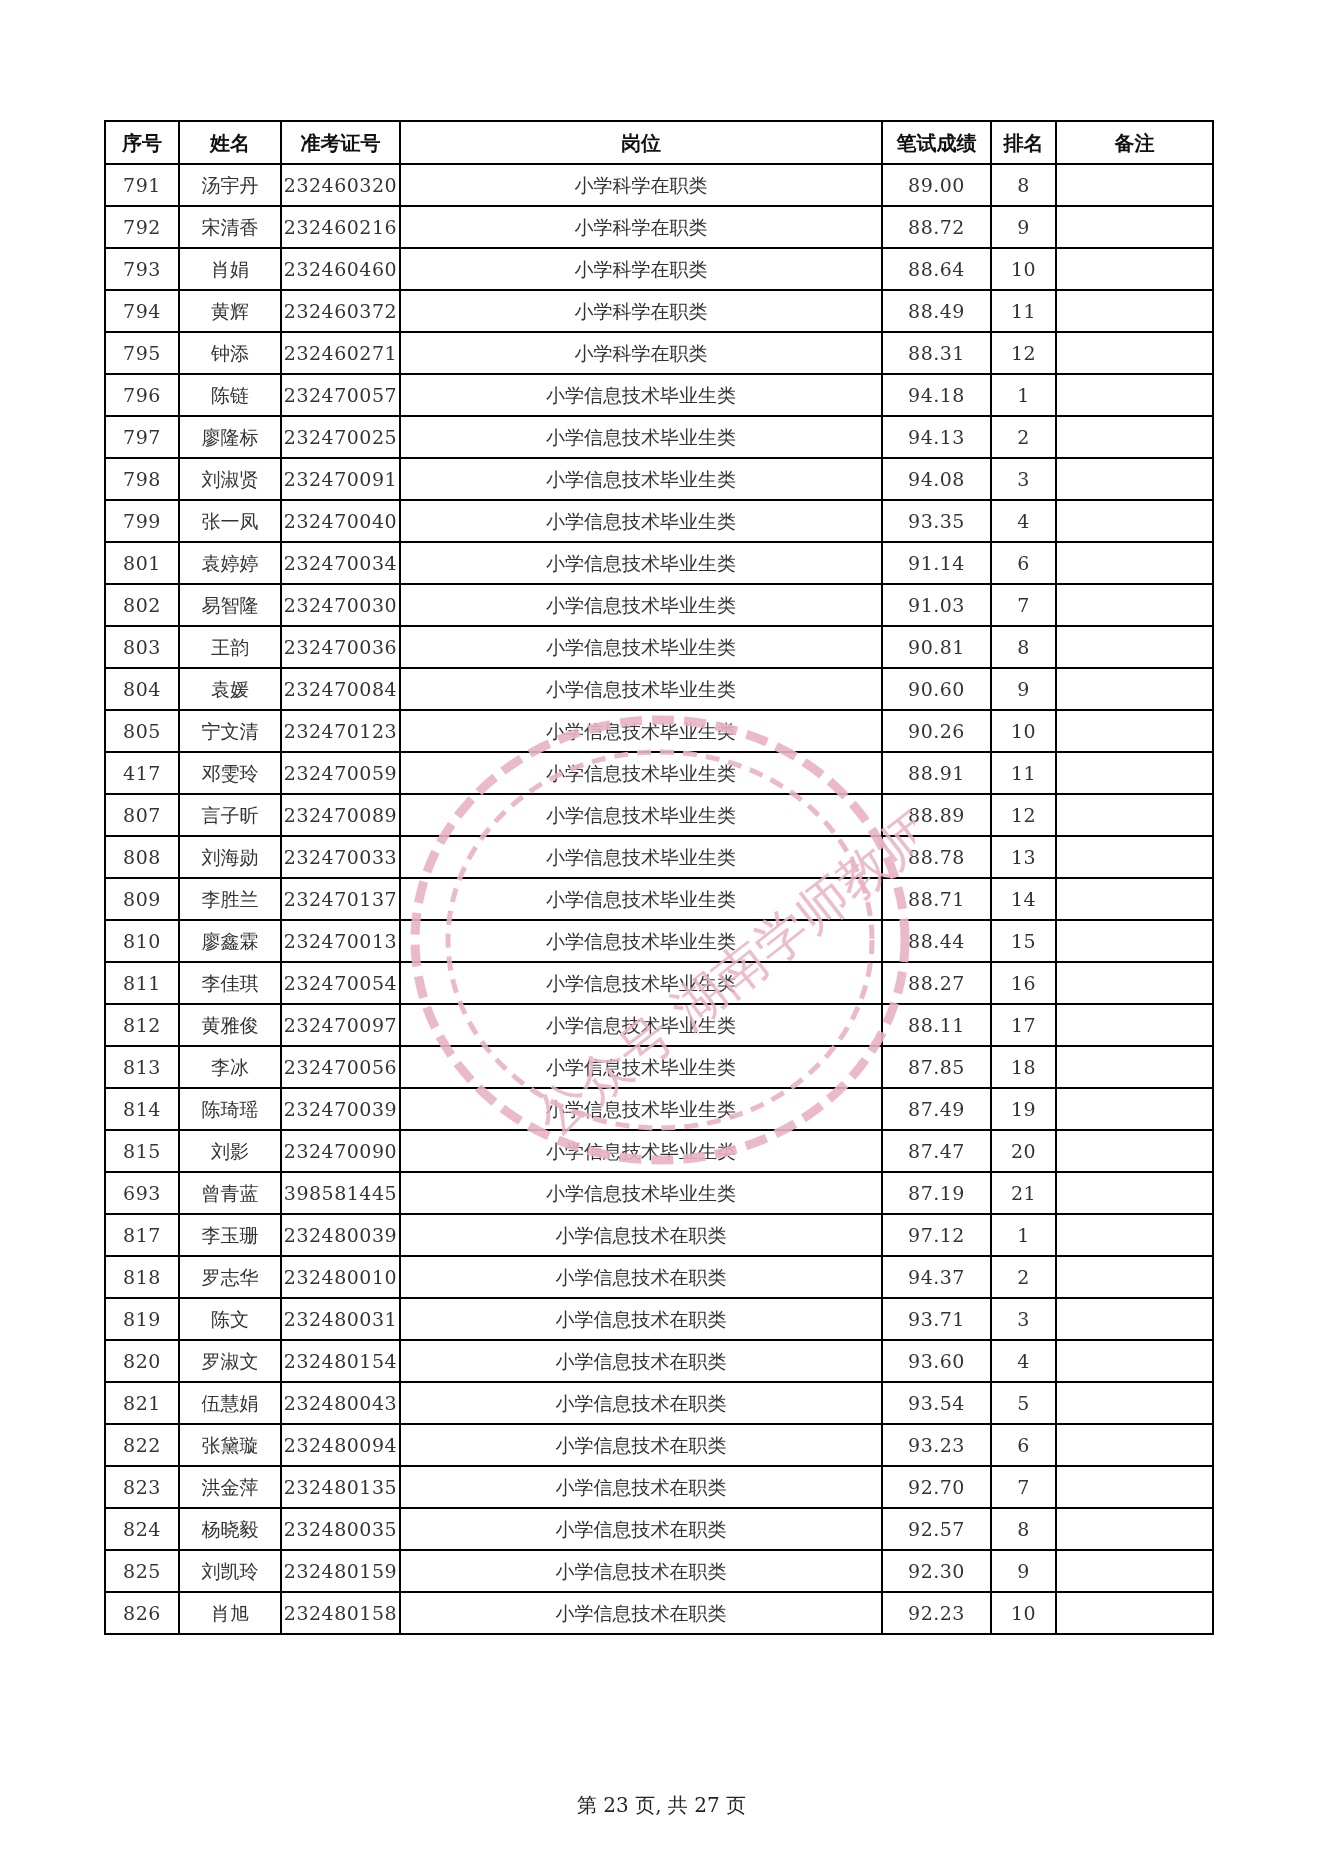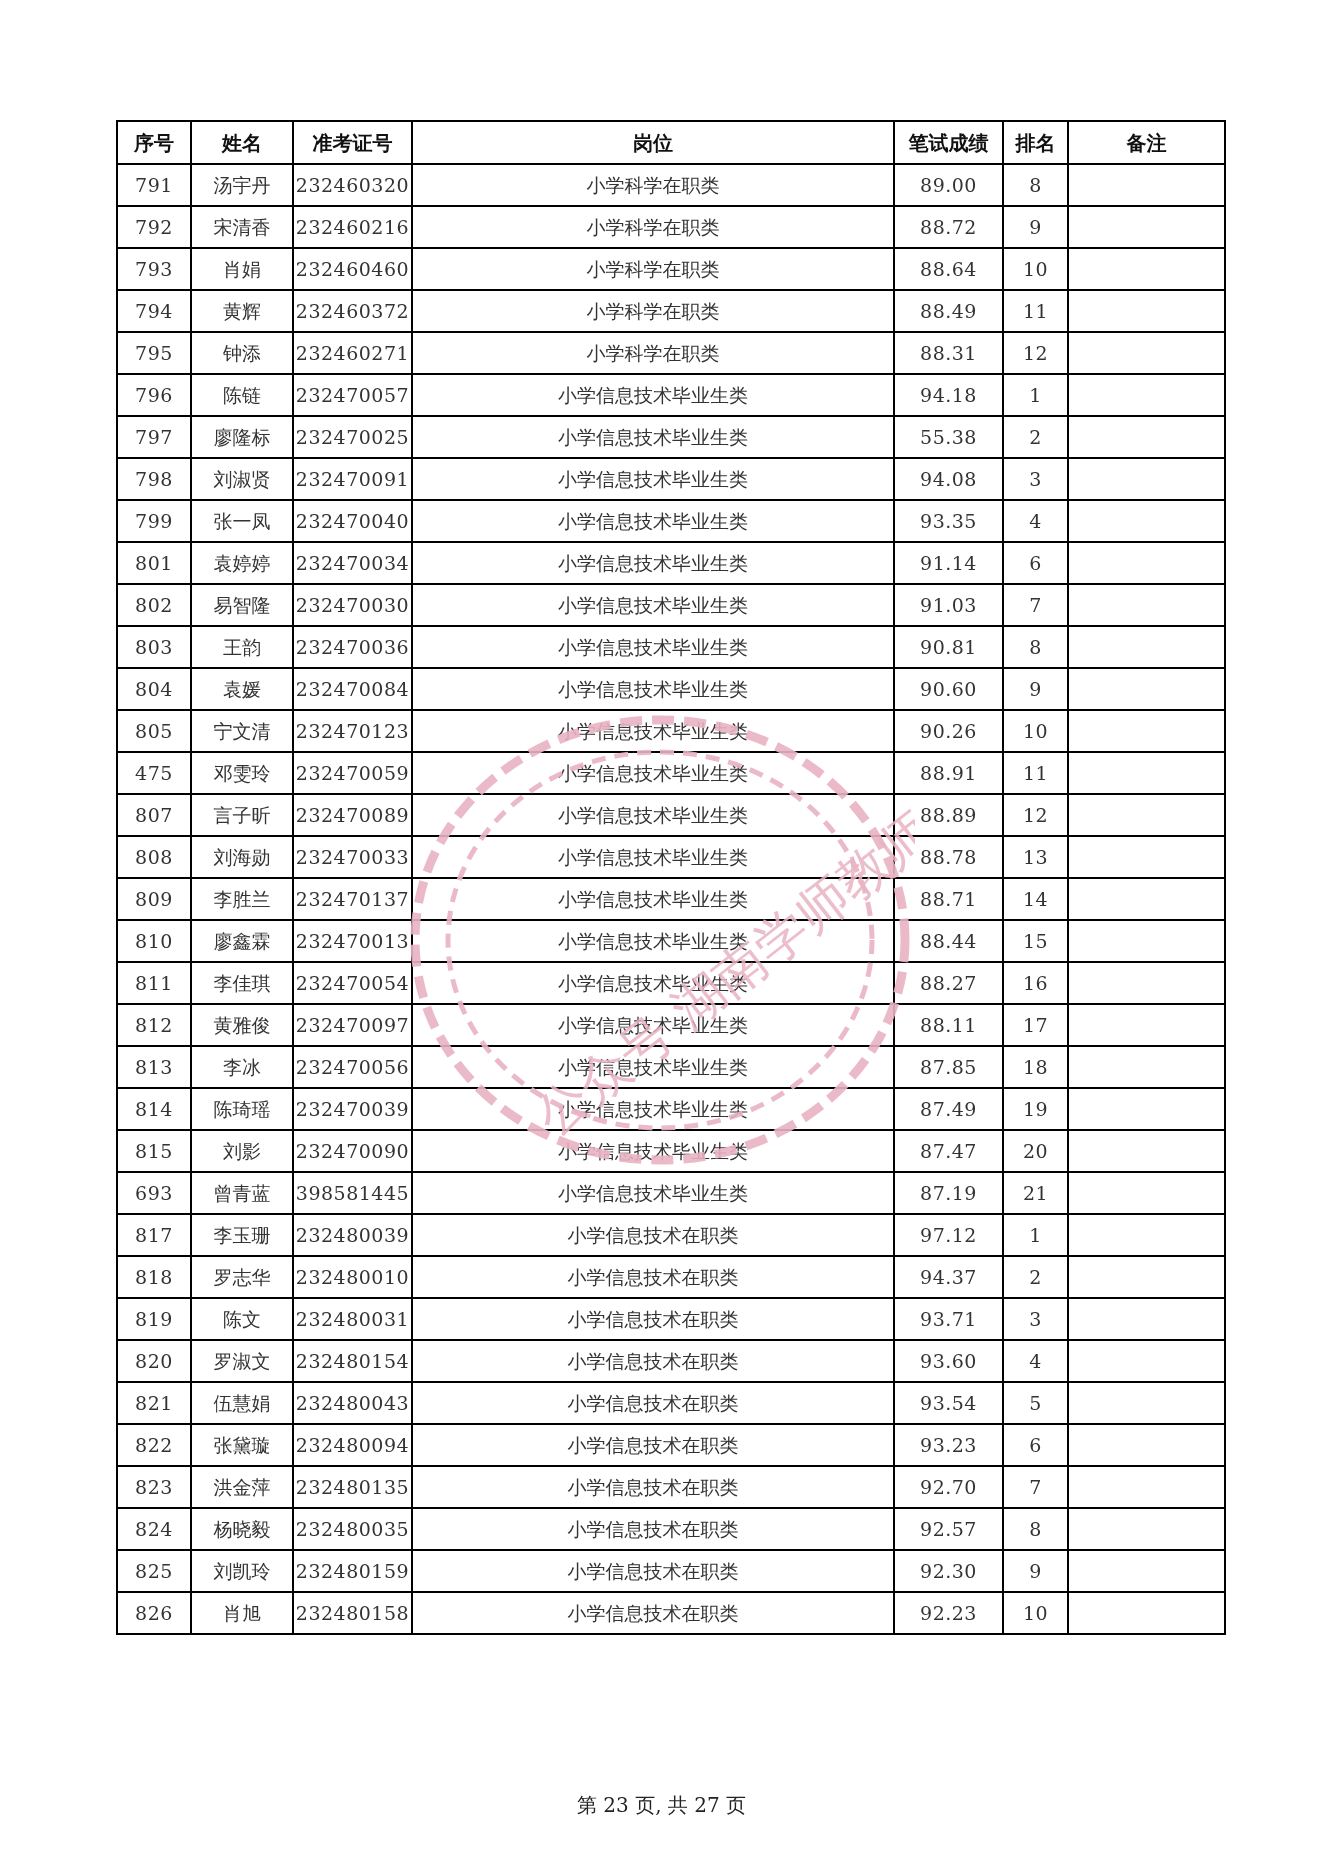--- a/index.html
+++ b/index.html
@@ -1,19 +1,19 @@
 <!DOCTYPE html>
 <html><head>
 <meta charset="utf-8">
 <style>
   html, body { margin: 0; padding: 0; background: #ffffff; }
   body { width: 1323px; height: 1870px; position: relative; overflow: hidden;
          font-family: "DejaVu Serif", "Liberation Serif", serif; color: #222; }
   .page { position: absolute; left: 0; top: 0; width: 1323px; height: 1870px; }
-  table.scores { position: absolute; left: 116px; top: 120px; width: 1108px;
+  table.scores { position: absolute; left: 104px; top: 120px; width: 1108px;
                  border-collapse: collapse; table-layout: fixed; border-radius: 26px; }
   table.scores th, table.scores td { border: 2.5px solid #000; height: 40px; padding: 0;
                  text-align: center; vertical-align: middle; font-size: 19px; line-height: 20px; }
   table.scores th { font-family: "DejaVu Sans", "Liberation Sans", sans-serif; font-weight: bold; font-size: 20px; color: #111; height: 41px; }
   table.scores td { color: #333; }
   td.num { letter-spacing: 0.5px; }
   .footer { position: absolute; top: 1792px; left: 0; width: 1323px; text-align: center;
             font-size: 20px; color: #222; }
   .watermark { position: absolute; left: 395px; top: 700px; width: 520px; height: 480px;
                pointer-events: none; }
@@ -96,21 +96,21 @@
           <td>小学信息技术毕业生类</td>
           <td class="num">94.18</td>
           <td class="num">1</td>
           <td></td>
         </tr>
         <tr>
           <td class="num">797</td>
           <td>廖隆标</td>
           <td class="num">232470025</td>
           <td>小学信息技术毕业生类</td>
-          <td class="num">55.38</td>
+          <td class="num">94.13</td>
           <td class="num">2</td>
           <td></td>
         </tr>
         <tr>
           <td class="num">798</td>
           <td>刘淑贤</td>
           <td class="num">232470091</td>
           <td>小学信息技术毕业生类</td>
           <td class="num">94.08</td>
           <td class="num">3</td>
@@ -164,21 +164,21 @@
         <tr>
           <td class="num">805</td>
           <td>宁文清</td>
           <td class="num">232470123</td>
           <td>小学信息技术毕业生类</td>
           <td class="num">90.26</td>
           <td class="num">10</td>
           <td></td>
         </tr>
         <tr>
-          <td class="num">475</td>
+          <td class="num">417</td>
           <td>邓雯玲</td>
           <td class="num">232470059</td>
           <td>小学信息技术毕业生类</td>
           <td class="num">88.91</td>
           <td class="num">11</td>
           <td></td>
         </tr>
         <tr>
           <td class="num">807</td>
           <td>言子昕</td>

